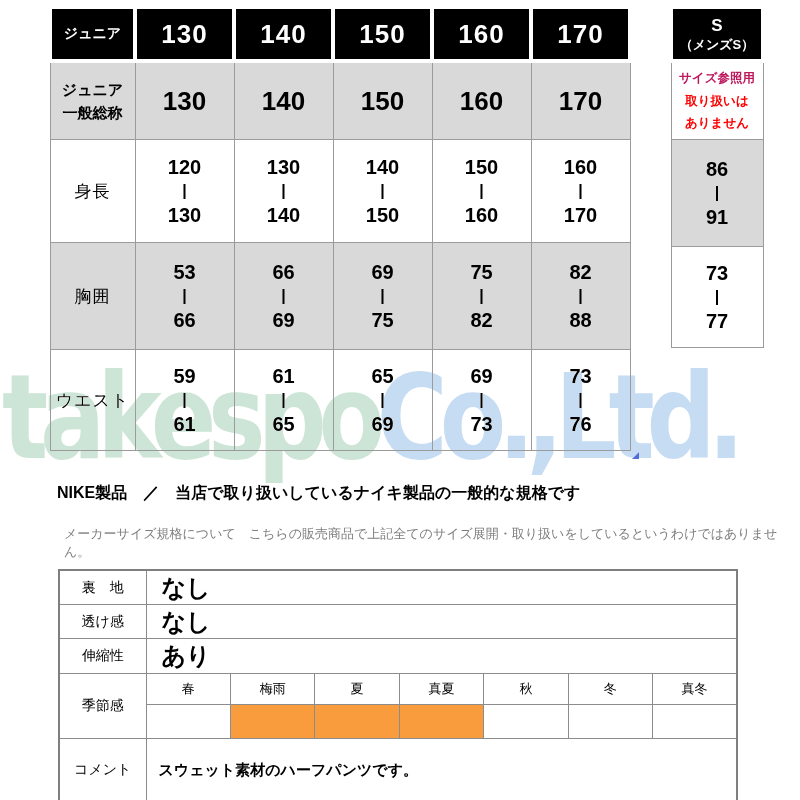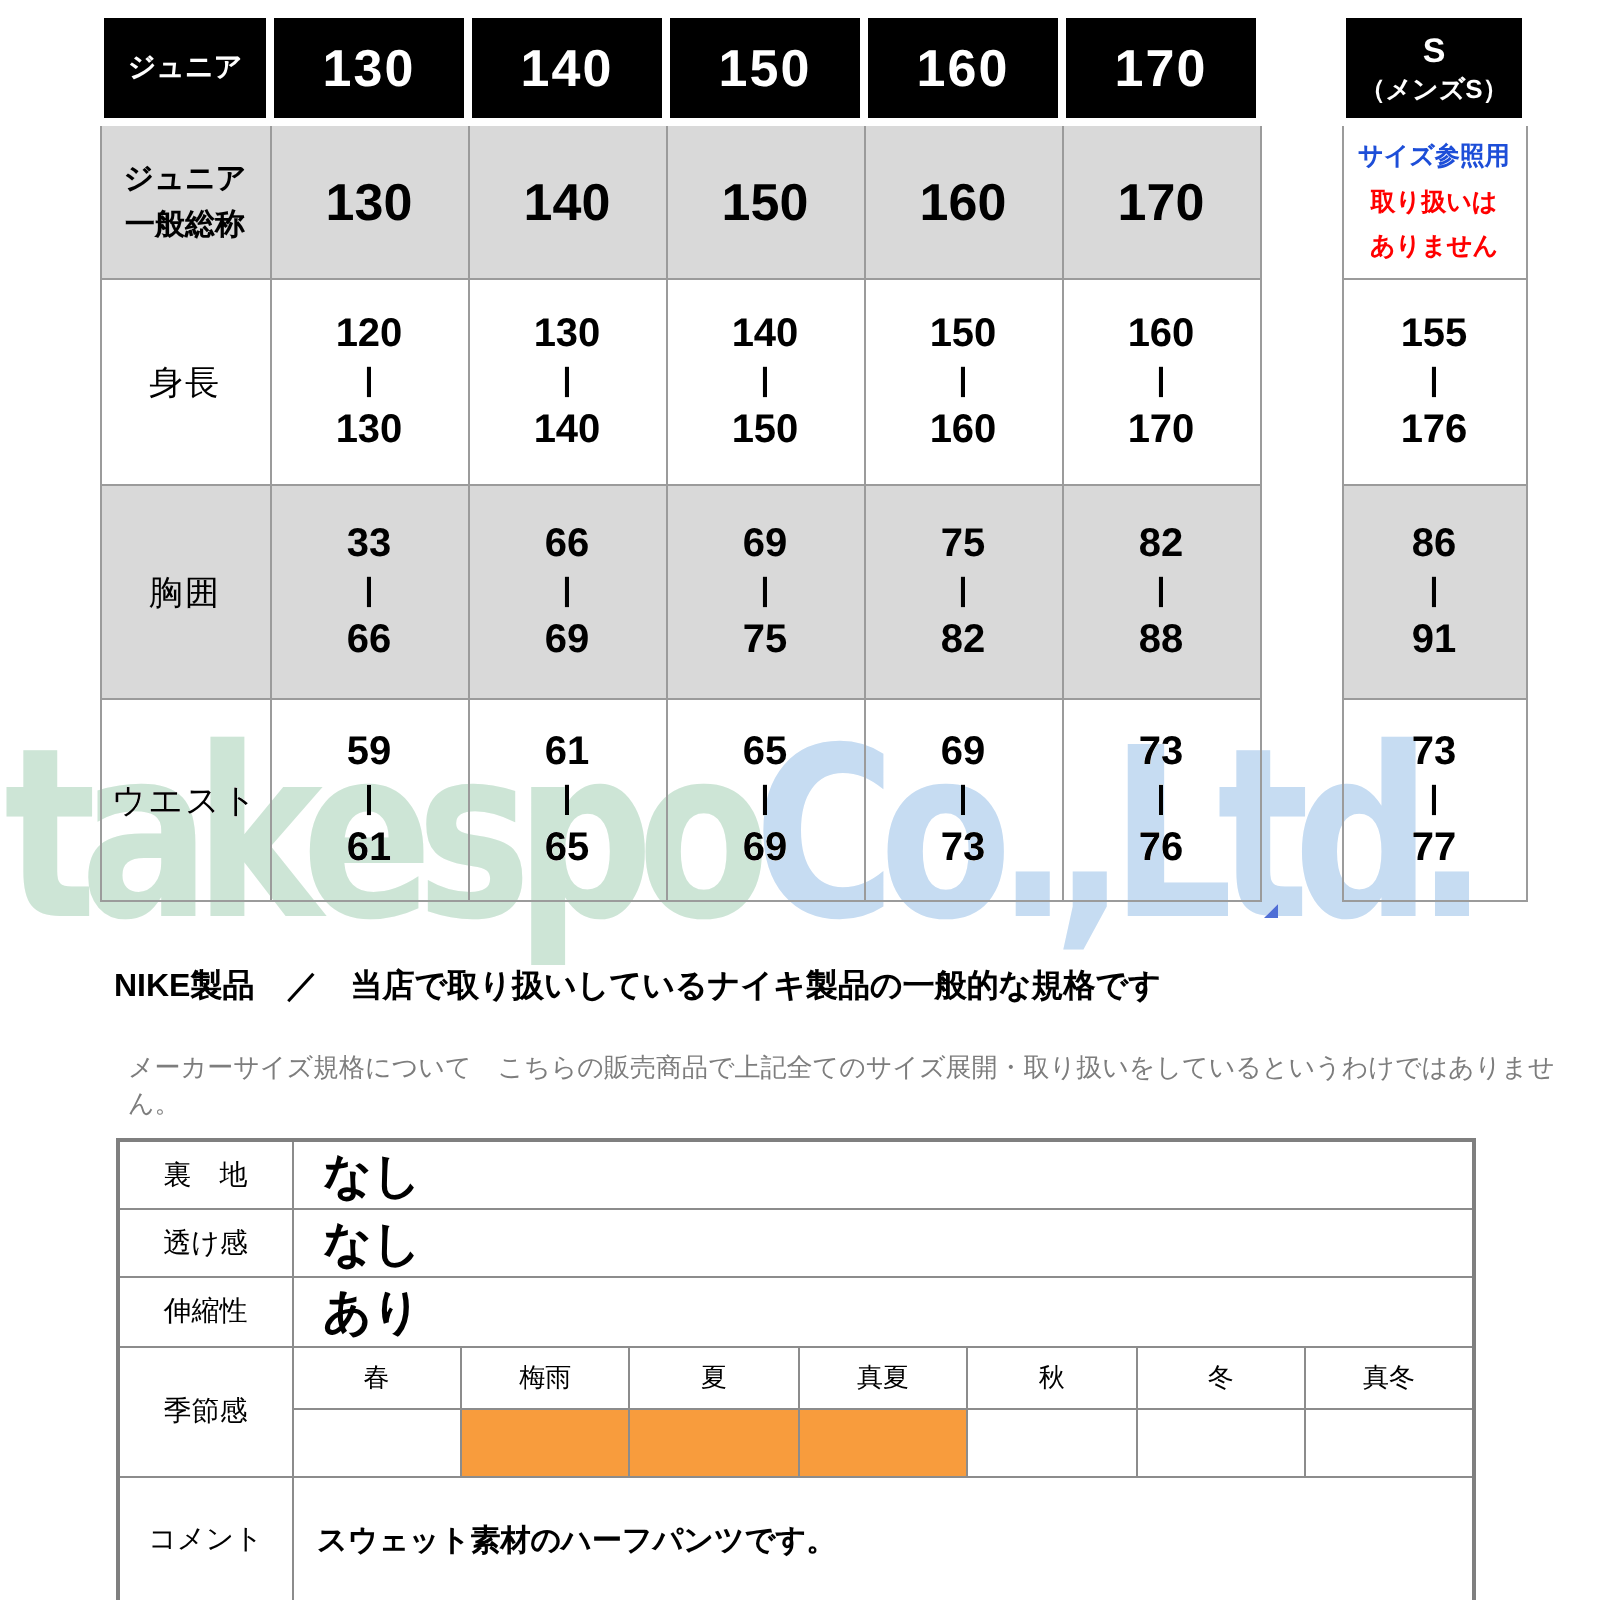--- a/index.html
+++ b/index.html
@@ -120,21 +120,21 @@
       </td>
       <td class="range">
         <span class="rv">160</span>
         <span class="rsep">|</span>
         <span class="rv">170</span>
       </td>
     </tr>
     <tr class="r-m r1 shade">
       <td class="mlbl">胸囲</td>
       <td class="range">
-        <span class="rv">33</span>
+        <span class="rv">53</span>
         <span class="rsep">|</span>
         <span class="rv">66</span>
       </td>
       <td class="range">
         <span class="rv">66</span>
         <span class="rsep">|</span>
         <span class="rv">69</span>
       </td>
       <td class="range">
         <span class="rv">69</span>
@@ -189,30 +189,23 @@
       </colgroup>
     <tbody>
     <tr class="r-head">
       <td class="shead">
         <span class="s1">S</span>
         <span class="s2">（メンズS）</span>
       </td>
     </tr>
     <tr class="r-alias">
       <td class="snote">
-        <span style="color: #1d4ed8;">サイズ参照用</span>
+        <span style="color: #be185d;">サイズ参照用</span>
         <span style="color: rgb(255, 0, 0);">取り扱いは</span>
         <span style="color: rgb(255, 0, 0);">ありません</span>
-      </td>
-    </tr>
-    <tr class="r-m r0">
-      <td class="range">
-        <span class="rv">155</span>
-        <span class="rsep">|</span>
-        <span class="rv">176</span>
       </td>
     </tr>
     <tr class="r-m r1 shade">
       <td class="range">
         <span class="rv">86</span>
         <span class="rsep">|</span>
         <span class="rv">91</span>
       </td>
     </tr>
     <tr class="r-m r2">

